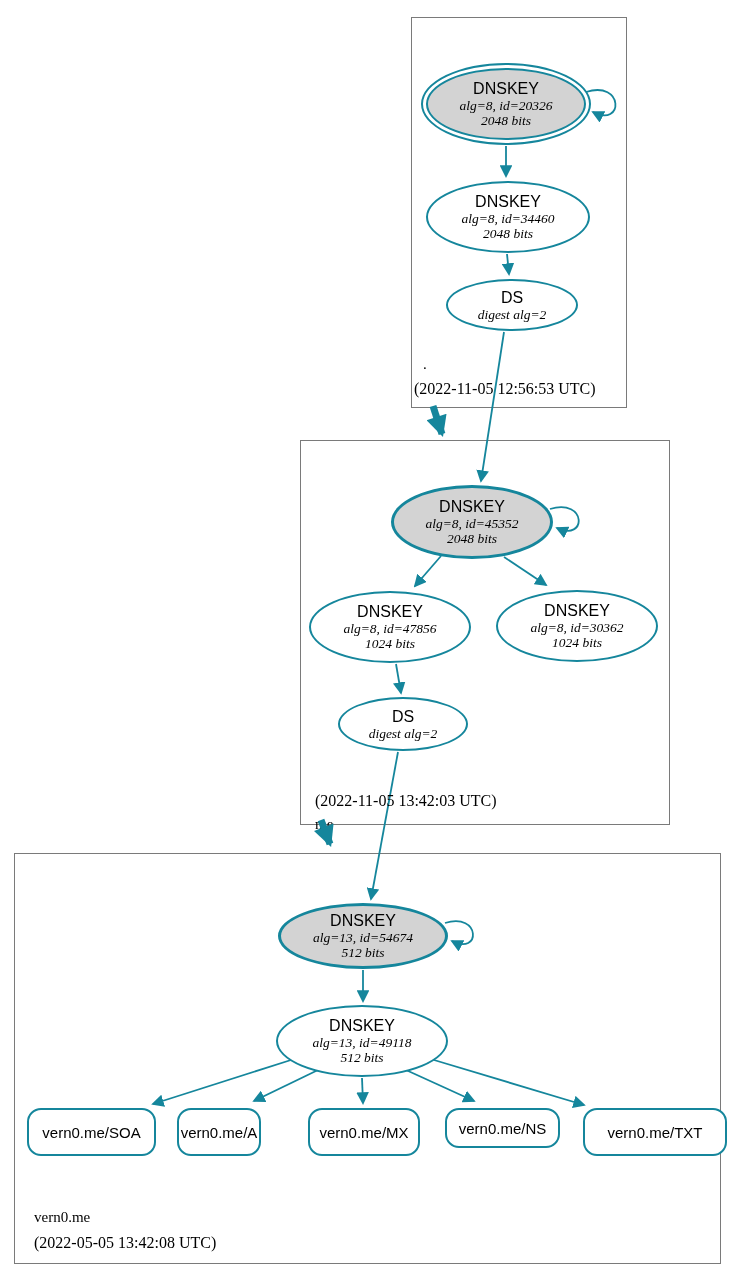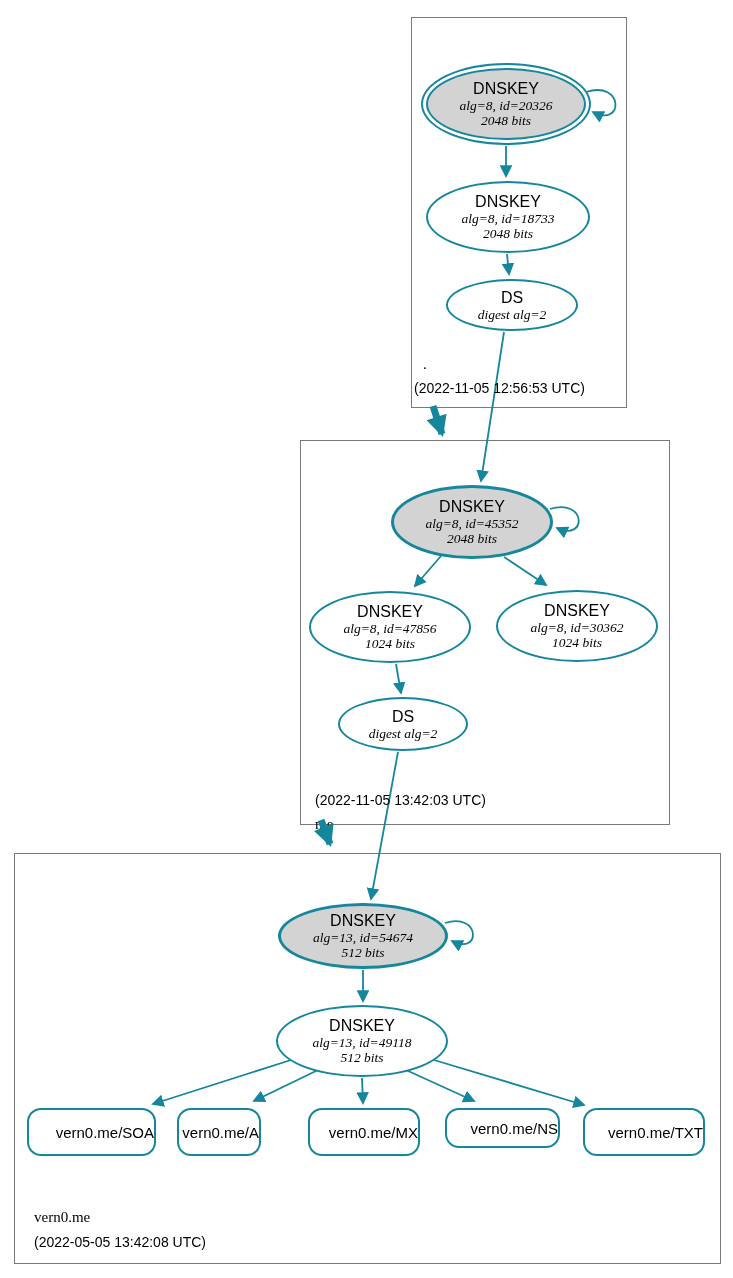--- a/index.html
+++ b/index.html
@@ -27,22 +27,22 @@
   .zone-label {
     position: absolute;
     font-family: "Liberation Serif", serif;
     font-size: 15px;
     color: var(--text);
     z-index: 2;
     white-space: nowrap;
   }
   .zone-ts {
     position: absolute;
-    font-family: Liberation Sans, sans-serif;
-    font-size: 14px;
+    font-family: Liberation Serif, serif;
+    font-size: 16px;
     color: var(--text);
     z-index: 2;
     white-space: nowrap;
   }
   svg.edge-layer {
     position: absolute; left: 0; top: 0;
     width: 733px; height: 1278px;
     z-index: 1; pointer-events: none;
   }
   svg.overlay-layer {
@@ -87,21 +87,21 @@
     font-size: 13.5px; line-height: 15px;
     color: var(--text);
     white-space: nowrap;
     font-style: italic;
   }
   .rrset {
     position: absolute;
     border: 2px solid var(--secure);
     border-radius: 14px;
     background: var(--node-fill);
-    display: flex; align-items: center; justify-content: flex-end;
+    display: flex; align-items: center; justify-content: center;
     font-family: "Liberation Sans", sans-serif;
     font-size: 15px;
     color: var(--text);
     z-index: 2;
     box-sizing: border-box;
     white-space: nowrap;
   }
 </style>
 </head>
 <body>
@@ -138,21 +138,21 @@
 
   <div class="node double-ring" style="left:421px; top:63px; width:170px; height:82px;">
     <div class="inner-ring">
       <span class="node-title">DNSKEY</span>
       <span class="node-sub">alg=8, id=20326</span>
       <span class="node-sub">2048 bits</span>
     </div>
   </div>
   <div class="node" style="left:426px; top:181px; width:164px; height:72px;">
     <span class="node-title">DNSKEY</span>
-    <span class="node-sub">alg=8, id=18733</span>
+    <span class="node-sub">alg=8, id=34460</span>
     <span class="node-sub">2048 bits</span>
   </div>
   <div class="node" style="left:446px; top:279px; width:132px; height:52px;">
     <span class="node-title">DS</span>
     <span class="node-sub">digest alg=2</span>
   </div>
   <div class="zone-label" style="left:423px; top:356px;">.</div>
   <div class="zone-ts" style="left:414px; top:380px;">(2022-11-05 12:56:53 UTC)</div>
 
   <div class="node ksk" style="left:391px; top:485px; width:162px; height:74px;">
@@ -193,21 +193,21 @@
   </div>
   <div class="rrset" style="left:177px; top:1108px; width:84px; height:48px;">
     <span>vern0.me/A</span>
   </div>
   <div class="rrset" style="left:308px; top:1108px; width:112px; height:48px;">
     <span>vern0.me/MX</span>
   </div>
   <div class="rrset" style="left:445px; top:1108px; width:115px; height:40px;">
     <span>vern0.me/NS</span>
   </div>
-  <div class="rrset" style="left:583px; top:1108px; width:122px; height:48px;">
+  <div class="rrset" style="left:583px; top:1108px; width:144px; height:48px;">
     <span>vern0.me/TXT</span>
   </div>
 
   <div class="zone-label" style="left:34px; top:1209px;">vern0.me</div>
   <div class="zone-ts" style="left:34px; top:1234px;">(2022-05-05 13:42:08 UTC)</div>
 
   <svg class="overlay-layer" viewBox="0 0 733 1278">
     <path class="edge" d="M586,92 C624,80 624,128 593,112" marker-end="url(#arr)"></path>
     <path class="edge" d="M550,509 C587,498 587,542 557,528" marker-end="url(#arr)"></path>
     <path class="edge" d="M445,923 C481,912 481,956 452,941" marker-end="url(#arr)"></path>

